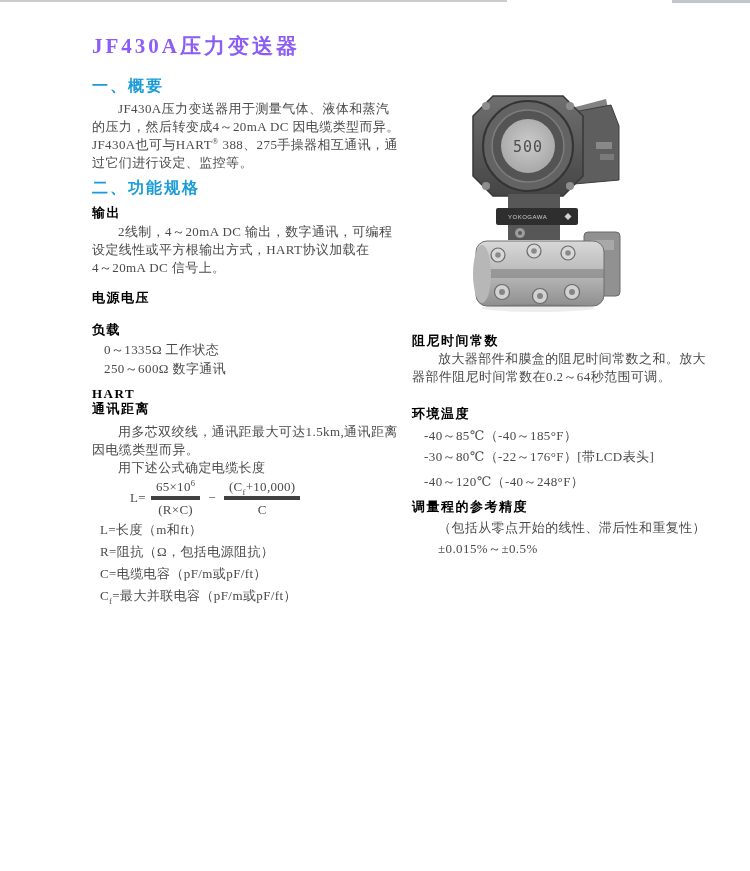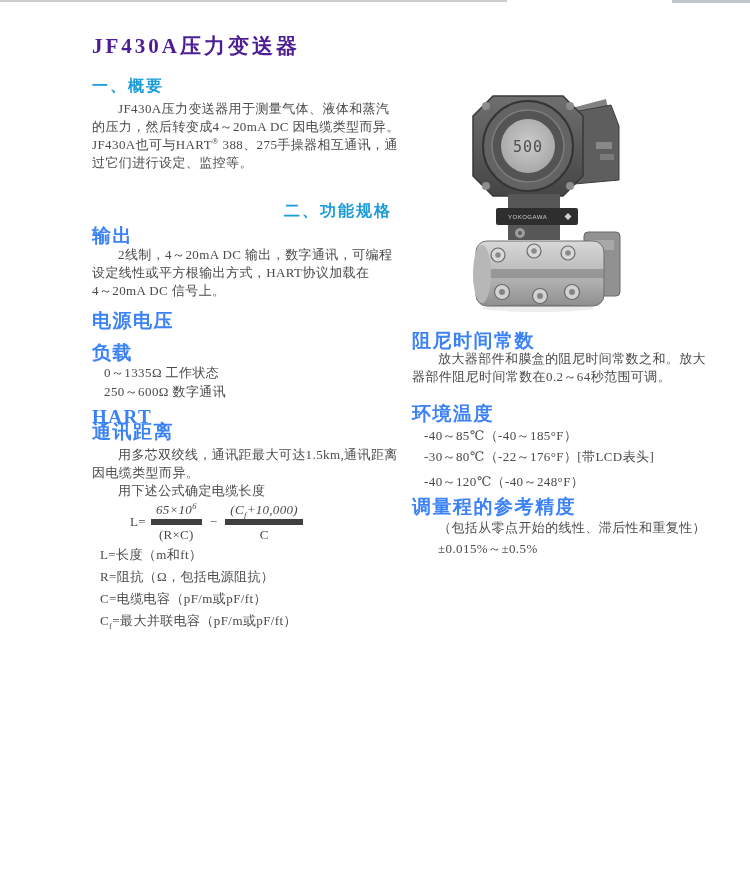--- a/index.html
+++ b/index.html
@@ -42,37 +42,37 @@
     top: 84px;
     width: 170px;
     height: 228px;
   }
 
   h1.page-title {
     margin: 0;
     font-size: 21px;
     line-height: 26px;
     font-weight: bold;
-    color: #4c1d95;
+    color: #8b5cf6;
     letter-spacing: 3px;
     white-space: nowrap;
   }
   .sec-heading {
     font-size: 16px;
     line-height: 16px;
     font-weight: bold;
     color: #1b9cd8;
     letter-spacing: 2px;
     white-space: nowrap;
   }
   .sub-heading {
-    font-size: 19px;
+    font-size: 13px;
     line-height: 15px;
     font-weight: bold;
-    color: #3b82f6;
+    color: #000000;
     letter-spacing: 1.5px;
     white-space: nowrap;
   }
   .line {
     font-size: 13px;
     line-height: 18px;
     letter-spacing: 0.4px;
     white-space: nowrap;
   }
   .indent { padding-left: 26px; }
@@ -86,21 +86,21 @@
   }
   sub {
     font-size: 8.5px;
     vertical-align: sub;
     line-height: 0;
   }
 
   
   .m-sec1      { margin-top: 19px; }
   .m-para1     { margin-top: 6px; }
-  .m-sec2      { margin-top: 31px; text-align: right; }
+  .m-sec2      { margin-top: 8px; }
   .m-sub-out   { margin-top: 9px; }
   .m-para-out  { margin-top: 3px; }
   .m-sub-pwr   { margin-top: 13px; }
   .m-list-pwr  { margin-top: 3px; }
   .m-sub-load  { margin-top: 17px; }
   .m-list-load { margin-top: 3px; }
   .m-sub-hart  { margin-top: 8px; }
   .m-para-hart { margin-top: 7px; }
   .m-formula   { margin-top: 2px; }
   .m-legend    { margin-top: 2px; }
@@ -124,24 +124,23 @@
     font-size: 13px;
     letter-spacing: 0.3px;
   }
   .frac {
     display: inline-flex;
     flex-direction: column;
     text-align: center;
     margin: 0 5px;
   }
   .frac .num {
-    border-bottom: 6px solid #404040;
+    border-bottom: 4px solid #404040;
     padding: 0 5px 2px;
     line-height: 15px;
-    font-style: italic;
   }
   .frac .den {
     padding-top: 2px;
     line-height: 15px;
   }
   .f-op { margin: 0 3px; }
 </style>
 </head>
 <body>
 

